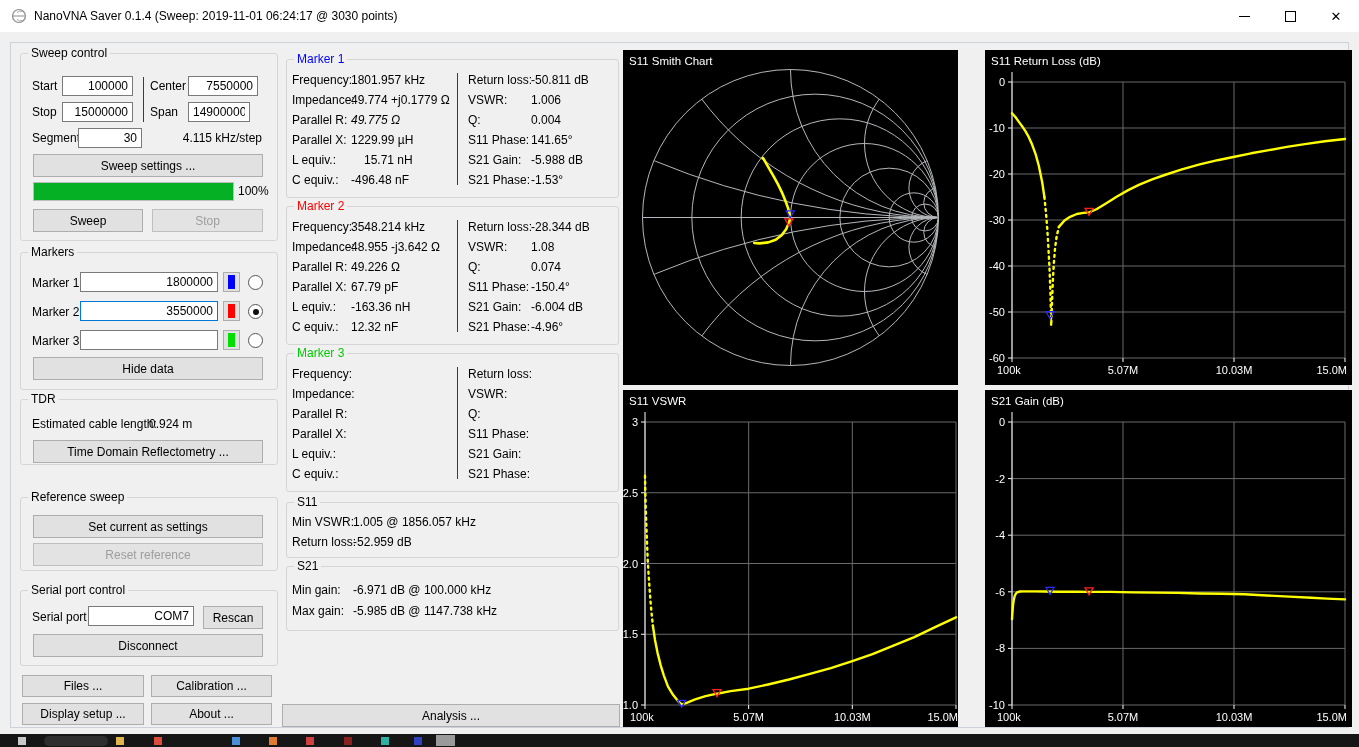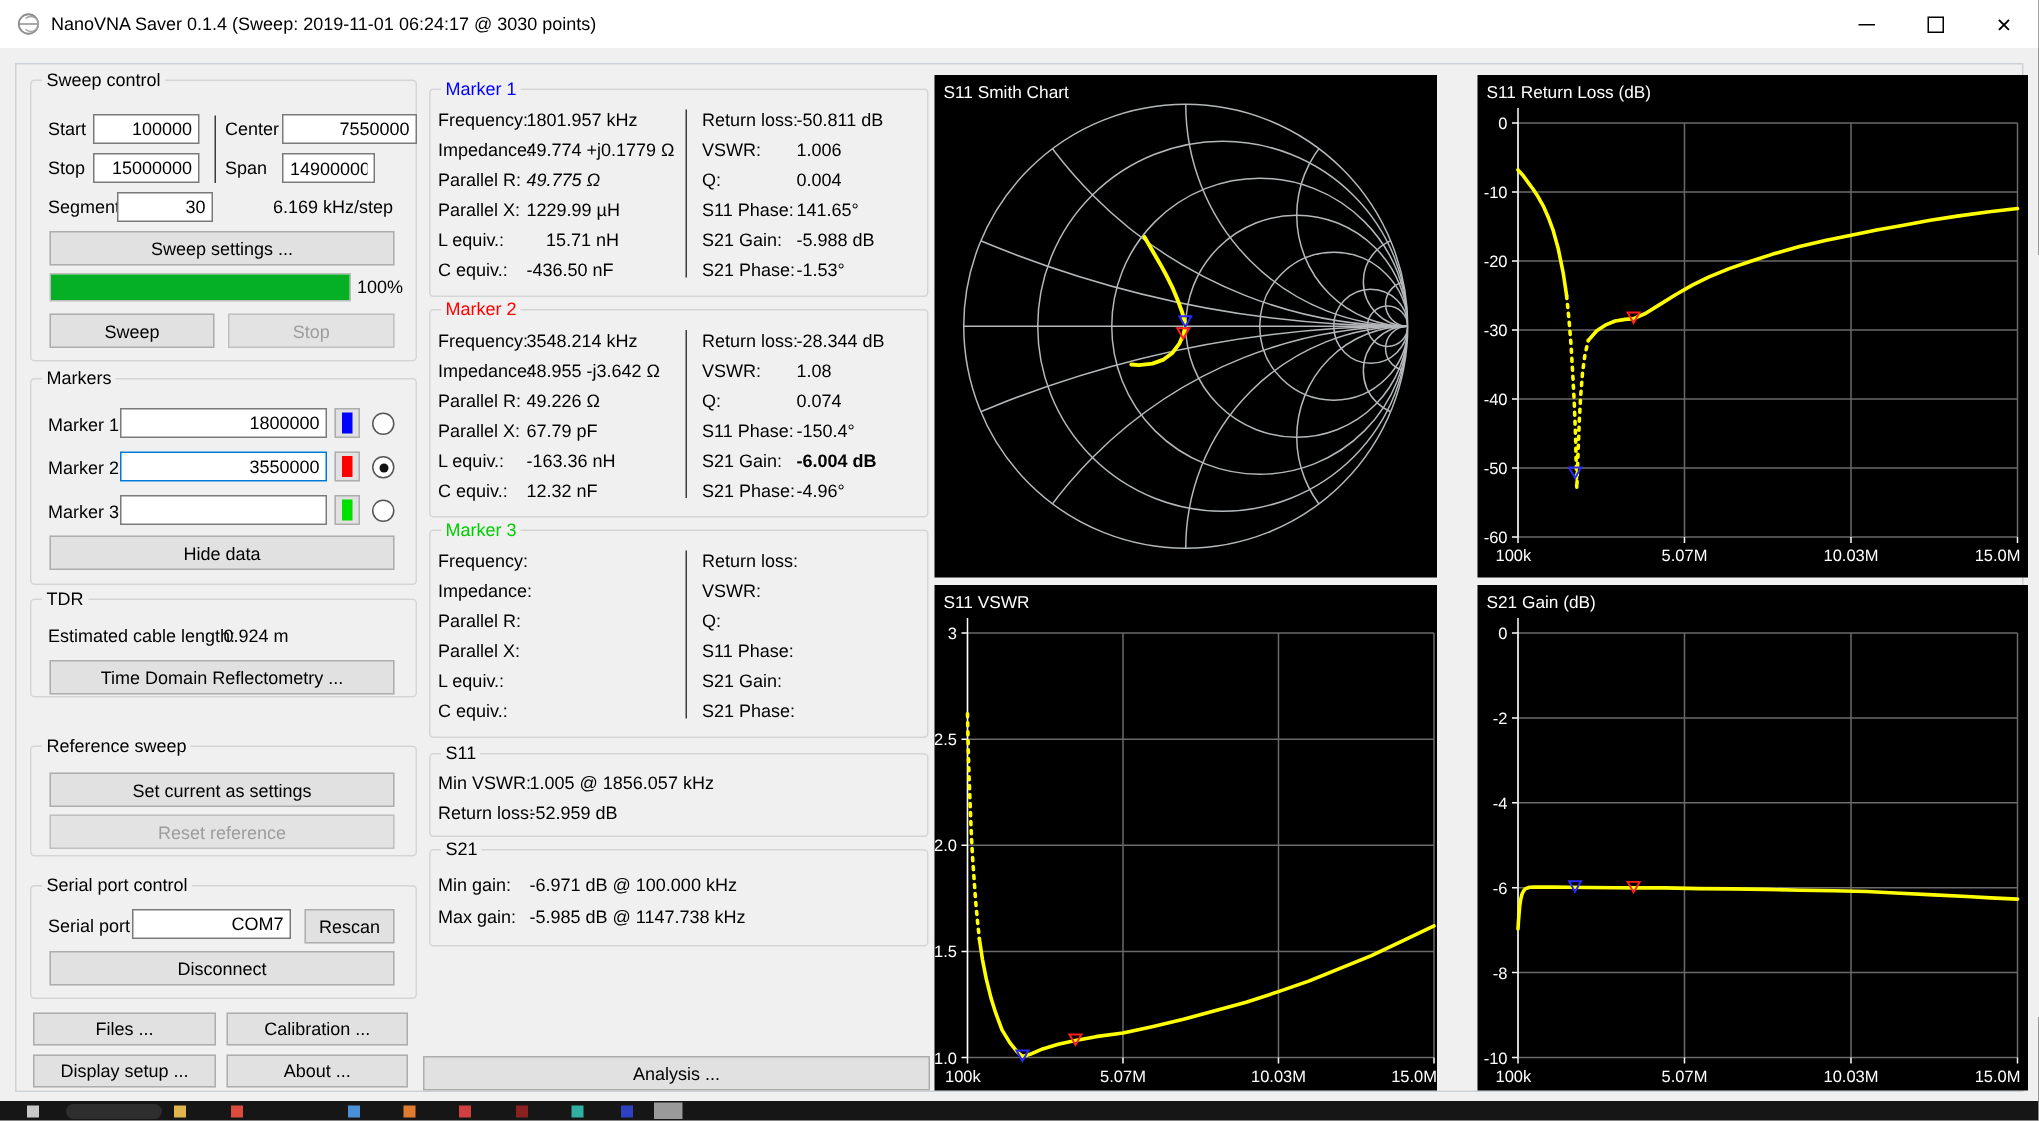--- a/index.html
+++ b/index.html
@@ -69,28 +69,28 @@
 
   <div id="content-frame"></div>
 
   <div class="groupbox" style="left:20px;top:53px;width:256px;height:186px">
     <span class="gb-title">Sweep control</span>
   </div>
   <span class="lbl" style="left:32px;top:79px">Start</span>
   <input class="tinput" style="left: 62px; top: 76px; width: 71px; height: 20px;" value="100000">
   <div class="vdiv" style="left:143px;top:77px;height:45px"></div>
   <span class="lbl" style="left:150px;top:79px">Center</span>
-  <input class="tinput" style="left: 188px; top: 76px; width: 90px; height: 20px;" value="7550000">
+  <input class="tinput" style="left: 188px; top: 76px; width: 70px; height: 20px;" value="7550000">
   <span class="lbl" style="left:32px;top:105px">Stop</span>
   <input class="tinput" style="left: 62px; top: 102px; width: 71px; height: 20px;" value="15000000">
   <span class="lbl" style="left:150px;top:105px">Span</span>
   <input class="tinput" style="left: 188px; top: 102px; width: 62px; height: 20px;" value="14900000">
   <span class="lbl" style="left:32px;top:131px">Segments</span>
   <input class="tinput" style="left: 78px; top: 128px; width: 64px; height: 20px;" value="30">
-  <span class="lbl" style="left:150px;top:131px;width:112px;text-align:right">6.169 kHz/step</span>
+  <span class="lbl" style="left:150px;top:131px;width:112px;text-align:right">4.115 kHz/step</span>
   <div class="btn" style="left:33px;top:154px;width:228px;height:21px">Sweep settings ...</div>
   <div id="progress">
       <div id="progress-fill"></div>
     </div>
   <span class="lbl" style="left:238px;top:184px">100%</span>
   <div class="btn" style="left:33px;top:209px;width:108px;height:21px">Sweep</div>
   <div class="btn disabled" style="left:152px;top:209px;width:109px;height:21px">Stop</div>
 
   <div class="groupbox" style="left:20px;top:252px;width:256px;height:136px">
     <span class="gb-title">Markers</span>
@@ -154,21 +154,21 @@
         <span class="mrow-val" style="left: 64px; top: 13px;">1801.957 kHz</span>
         <span class="mrow-lbl" style="left: 5px; top: 33px;">Impedance:</span>
         <span class="mrow-val" style="left: 64px; top: 33px;">49.774 +j0.1779 Ω</span>
         <span class="mrow-lbl" style="left: 5px; top: 53px;">Parallel R:</span>
         <span class="mrow-val" style="left: 64px; top: 53px; font-style: italic;">49.775 Ω</span>
         <span class="mrow-lbl" style="left: 5px; top: 73px;">Parallel X:</span>
         <span class="mrow-val" style="left: 64px; top: 73px;">1229.99 µH</span>
         <span class="mrow-lbl" style="left: 5px; top: 93px;">L equiv.:</span>
         <span class="mrow-val" style="left: 64px; top: 93px; margin-left: 13px;">15.71 nH</span>
         <span class="mrow-lbl" style="left: 5px; top: 113px;">C equiv.:</span>
-        <span class="mrow-val" style="left: 64px; top: 113px;">-436.50 nF</span>
+        <span class="mrow-val" style="left: 64px; top: 113px;">-496.48 nF</span>
         <span class="mrow-lbl" style="left: 181px; top: 13px;">Return loss:</span>
         <span class="mrow-val" style="left: 244px; top: 13px;">-50.811 dB</span>
         <span class="mrow-lbl" style="left: 181px; top: 33px;">VSWR:</span>
         <span class="mrow-val" style="left: 244px; top: 33px;">1.006</span>
         <span class="mrow-lbl" style="left: 181px; top: 53px;">Q:</span>
         <span class="mrow-val" style="left: 244px; top: 53px;">0.004</span>
         <span class="mrow-lbl" style="left: 181px; top: 73px;">S11 Phase:</span>
         <span class="mrow-val" style="left: 244px; top: 73px;">141.65°</span>
         <span class="mrow-lbl" style="left: 181px; top: 93px;">S21 Gain:</span>
         <span class="mrow-val" style="left: 244px; top: 93px;">-5.988 dB</span>
@@ -192,21 +192,21 @@
         <span class="mrow-val" style="left: 64px; top: 113px;">12.32 nF</span>
         <span class="mrow-lbl" style="left: 181px; top: 13px;">Return loss:</span>
         <span class="mrow-val" style="left: 244px; top: 13px;">-28.344 dB</span>
         <span class="mrow-lbl" style="left: 181px; top: 33px;">VSWR:</span>
         <span class="mrow-val" style="left: 244px; top: 33px;">1.08</span>
         <span class="mrow-lbl" style="left: 181px; top: 53px;">Q:</span>
         <span class="mrow-val" style="left: 244px; top: 53px;">0.074</span>
         <span class="mrow-lbl" style="left: 181px; top: 73px;">S11 Phase:</span>
         <span class="mrow-val" style="left: 244px; top: 73px;">-150.4°</span>
         <span class="mrow-lbl" style="left: 181px; top: 93px;">S21 Gain:</span>
-        <span class="mrow-val" style="left: 244px; top: 93px; font-weight: bold;">-6.004 dB</span>
+        <span class="mrow-val" style="left: 244px; top: 93px;">-6.004 dB</span>
         <span class="mrow-lbl" style="left: 181px; top: 113px;">S21 Phase:</span>
         <span class="mrow-val" style="left: 244px; top: 113px;">-4.96°</span>
         <div class="vdiv" style="left: 170px; top: 13px; height: 112px;"></div>
       </div>
       <div class="groupbox" style="left: 286px; top: 353px; width: 331px; height: 137px;">
         <span class="gb-title" style="color: rgb(0, 204, 0);">Marker 3</span>
         <span class="mrow-lbl" style="left: 5px; top: 13px;">Frequency:</span>
         <span class="mrow-val" style="left: 64px; top: 13px;"></span>
         <span class="mrow-lbl" style="left: 5px; top: 33px;">Impedance:</span>
         <span class="mrow-val" style="left: 64px; top: 33px;"></span>

